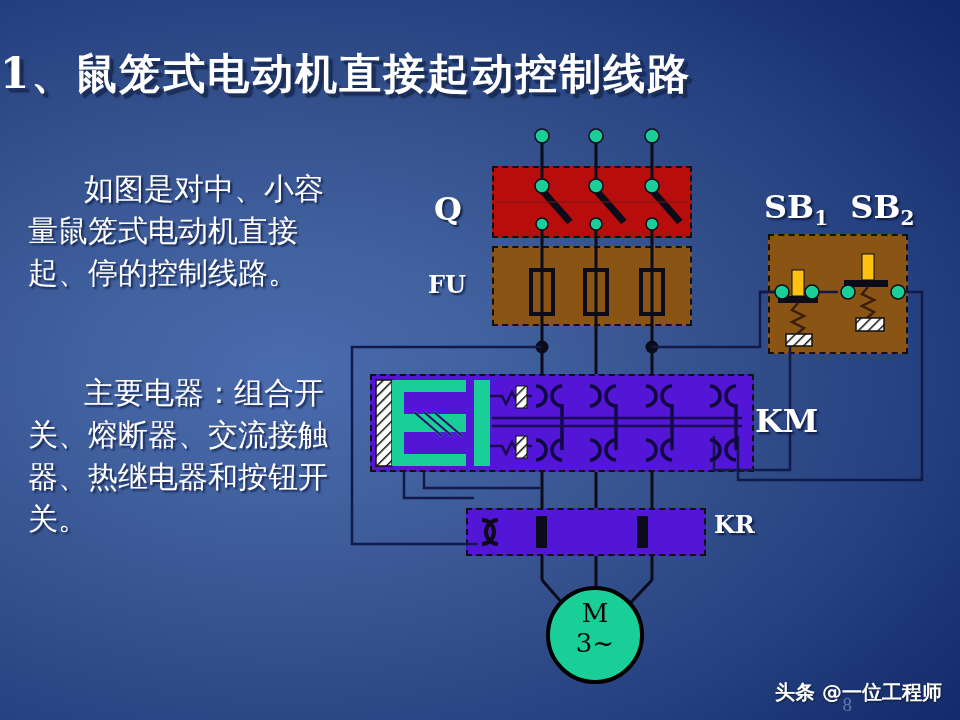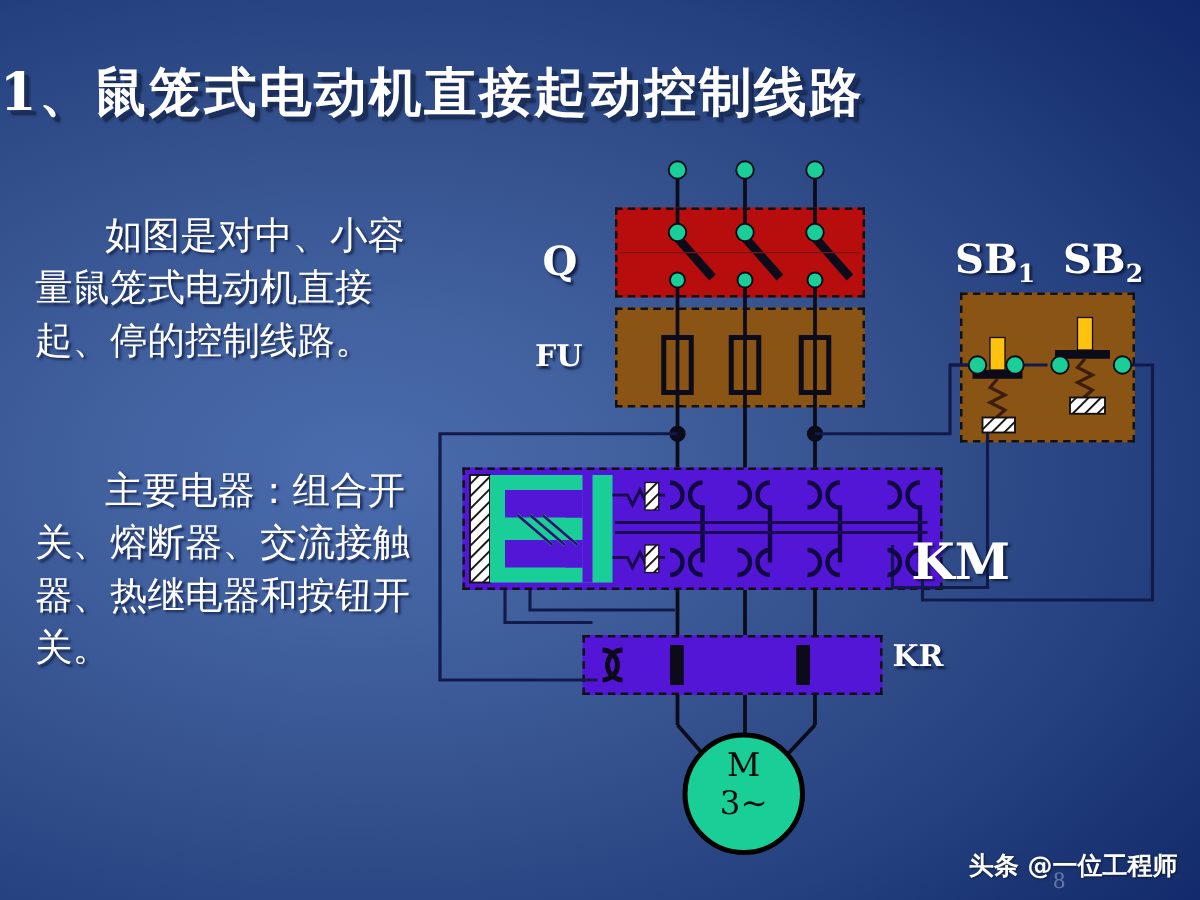--- a/index.html
+++ b/index.html
@@ -40,21 +40,21 @@
   #blk-kr{left:466px;top:508px;width:240px;height:48px; background:#5416d6;}
   
   .lbl{
     position:absolute;color:#ffffff;font-weight:bold;
     font-family:"DejaVu Serif","Liberation Serif",serif;
     text-shadow:2px 2px 2px rgba(8,16,50,.8);
     white-space:nowrap;
   }
   #lbl-q {left:434px;top:190px;font-size:32px;}
   #lbl-fu{left:428px;top:270px;font-size:24px;}
-  #lbl-km{left:729px;top:402px;font-size:40px;margin-top:24px;}
+  #lbl-km{left:755px;top:402px;font-size:32px;}
   #lbl-kr{left:714px;top:510px;font-size:24px;}
   #lbl-sb{left:764px;top:188px;font-size:32px;}
   #lbl-sb sub{font-size:20px;}
   
   #motor{
     position:absolute;left:546px;top:586px;width:98px;height:98px;
     border-radius:50%;background:#19cf97;border:4px solid #000;
     box-sizing:border-box;
   }
   #motor .mtxt{

